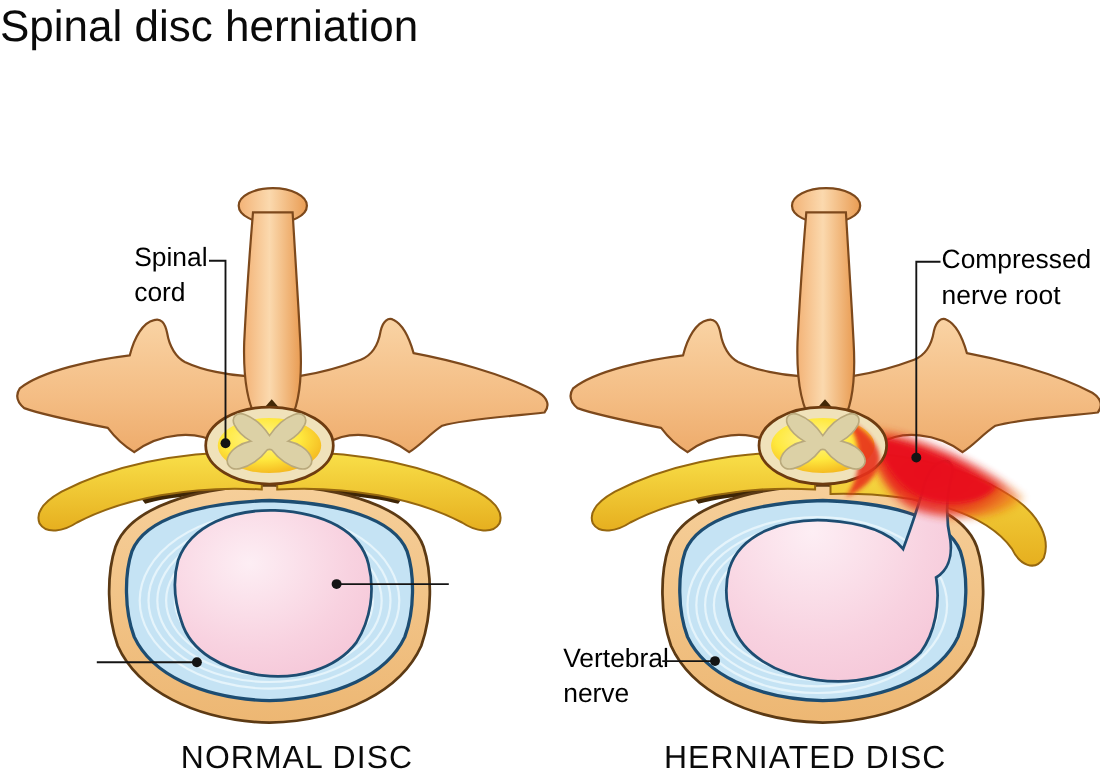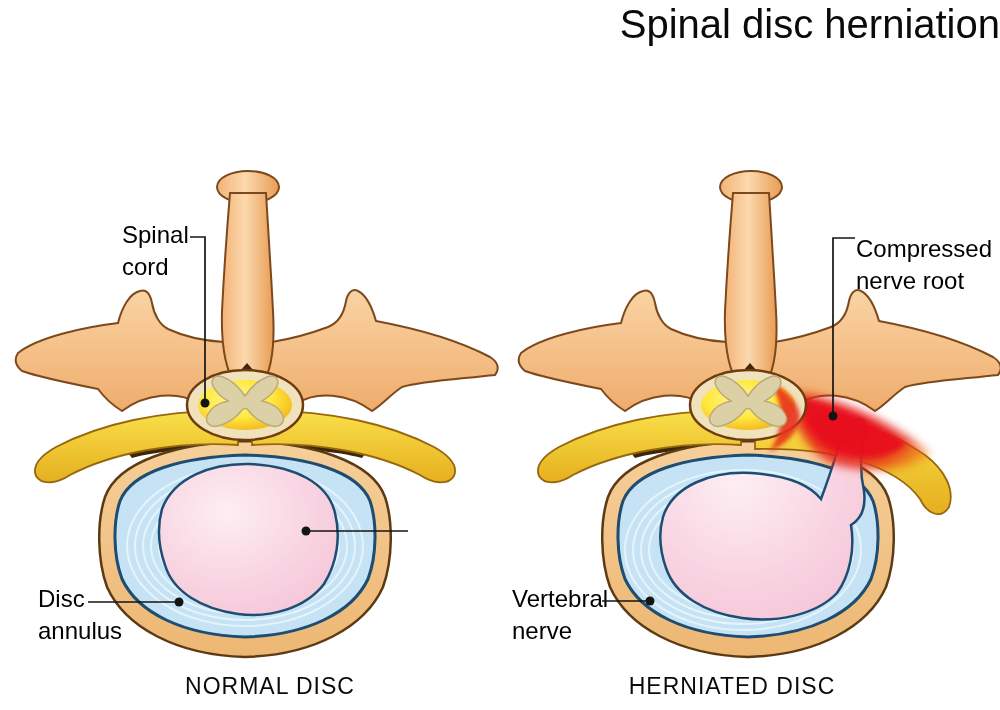--- a/index.html
+++ b/index.html
@@ -1,38 +1,38 @@
 <!DOCTYPE html>
 <html><head>
 <meta charset="utf-8">
 <style>
   html,body{margin:0;padding:0;background:#ffffff;}
   #canvas{
     position:relative;width:1000px;height:710px;background:#ffffff;overflow:hidden;
     font-family:"Liberation Sans", sans-serif;color:#0d0d0d;
   }
   .title{
-    position:absolute;left:0;right:0;top:2px;text-align:right;
-    font-size:40px;font-weight:400;letter-spacing:0px;color:#0a0a0a;padding-left:30px;
+    position:absolute;left:0;right:0;top:2px;text-align:left;
+    font-size:40px;font-weight:400;letter-spacing:0px;color:#0a0a0a;
   }
   .fig{position:absolute;top:165px;width:500px;height:505px;}
   #fig-normal{left:10px;}
   #fig-herniated{left:513px;}
   .label{
     position:absolute;font-size:24px;line-height:1.33;white-space:pre-line;
     color:#000000;
   }
   #lbl-spinal-cord{left:122px;top:219px;}
   #lbl-nucleus{left:412px;top:511px;}
   #lbl-disc-annulus{left:38px;top:583px;}
-  #lbl-compressed{left:856px;top:221px;margin-top:12px;}
+  #lbl-compressed{left:856px;top:221px;}
   #lbl-vertebral{left:512px;top:583px;}
   .caption{
     position:absolute;top:673px;transform:translateX(-50%);
-    font-size:23px;letter-spacing:1px;color:#0a0a0a;white-space:nowrap;
+    font-size:29px;letter-spacing:1px;color:#0a0a0a;white-space:nowrap;
   }
   #cap-normal{left:270px;}
   #cap-herniated{left:732px;text-align:right;}
   #leader-overlay{position:absolute;left:0;top:0;pointer-events:none;}
 </style>
 </head>
 <body>
 
 <div id="canvas">
 
@@ -223,22 +223,20 @@
       <path d="M 235,231 C 229,222 221,215 213,212 C 205,209 200,214 203,221
            C 206,227 211,232 218,236 C 209,238 201,243 198,249 C 194,256 199,263 208,261
            C 217,259 227,252 232,245 C 233,243 237,243 238,245 C 243,252 253,259 262,261
            C 271,263 276,256 272,249 C 269,243 261,238 252,236 C 259,232 264,227 267,221
            C 270,214 265,209 257,212 C 249,215 241,222 235,231 Z" fill="#dcd1a6" stroke="#b9a97c" stroke-width="1.5"></path>
     </g>
   </svg>
 
   <div class="label" id="lbl-spinal-cord">Spinal
 cord</div>
-  <div class="label" id="lbl-disc-annulus">Disc
-annulus</div>
   <div class="label" id="lbl-compressed">Compressed
 nerve root</div>
   <div class="label" id="lbl-vertebral">Vertebral
 nerve</div>
 
   <div class="caption" id="cap-normal">NORMAL DISC</div>
   <div class="caption" id="cap-herniated">HERNIATED DISC</div>
 
   <svg id="leader-overlay" width="1000" height="710" viewBox="0 0 1000 710" xmlns="http://www.w3.org/2000/svg">
     <g stroke="#141414" stroke-width="1.7" fill="none">

